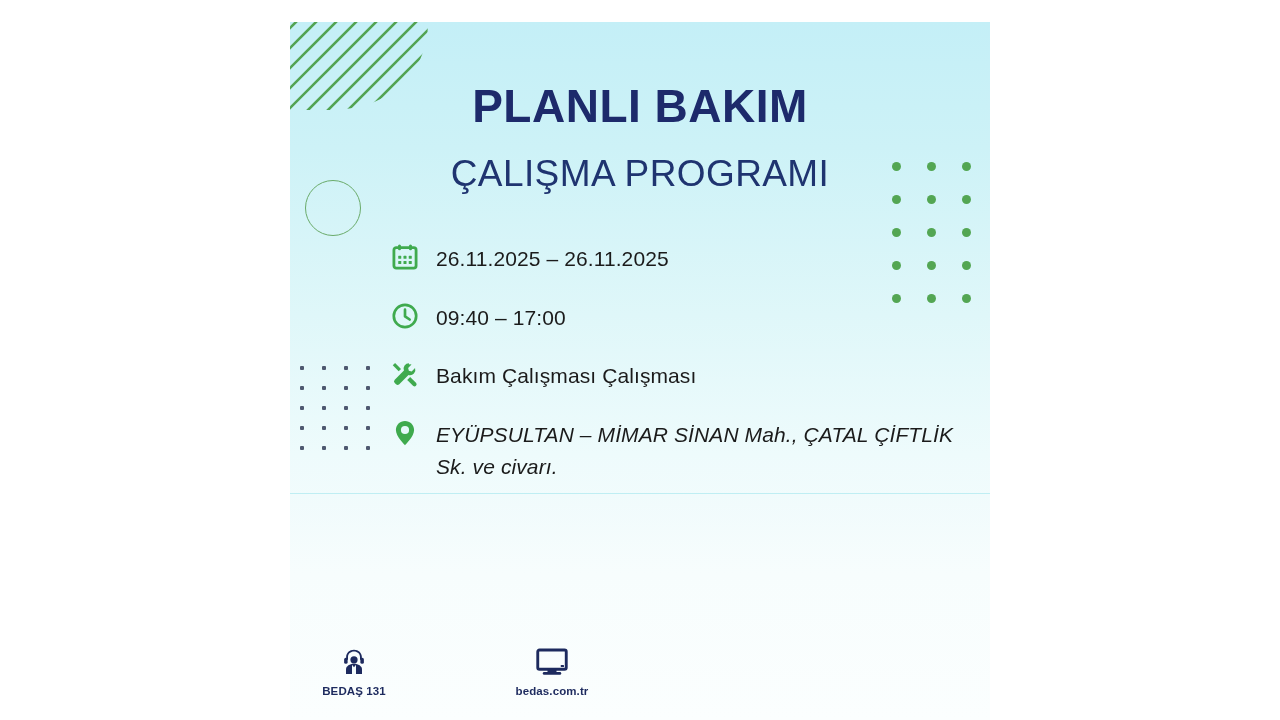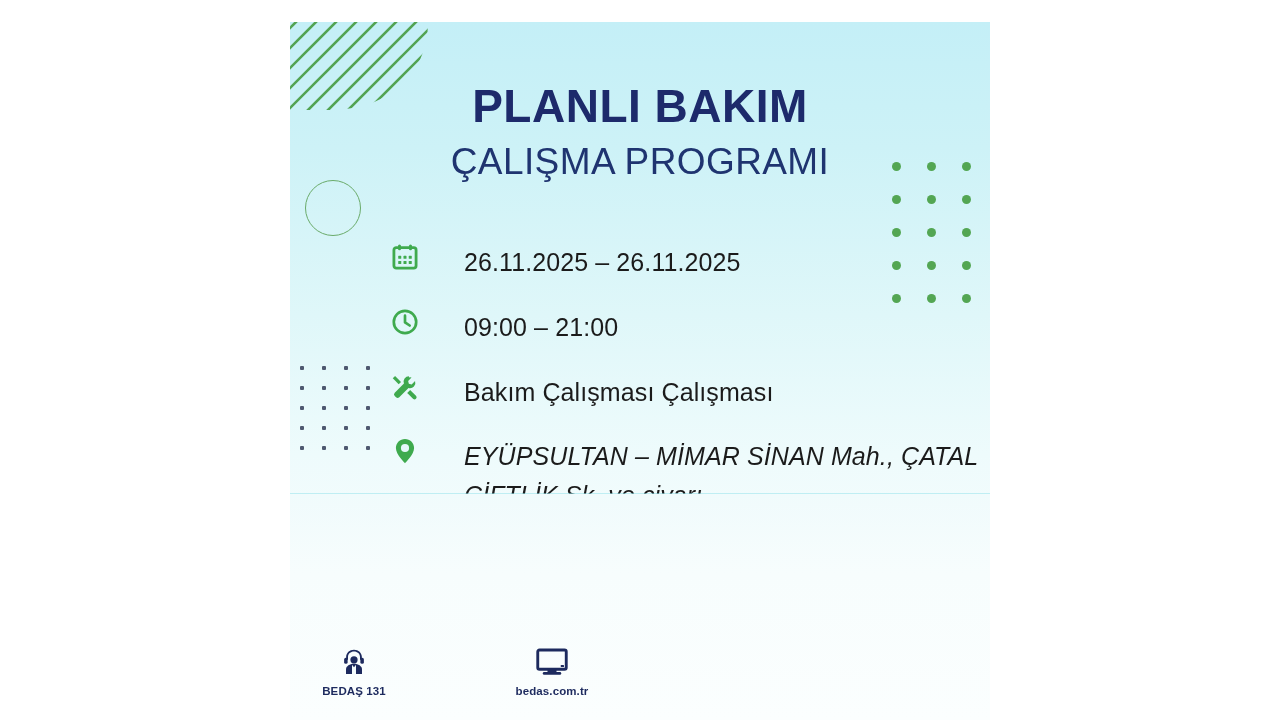--- a/index.html
+++ b/index.html
@@ -62,35 +62,35 @@
   }
 
   
   #heading { position:absolute; left:0; top:60px; width:700px; text-align:center; }
   #title-main {
     font-size:46px; font-weight:bold; letter-spacing:0.5px;
     color:#1d2a6b; line-height:1.08;
   }
   #title-sub {
     font-size:37px; font-weight:400; letter-spacing:0.4px;
-    color:#1f3470; line-height:1.2; margin-top:8px;
+    color:#1f3470; line-height:1.2; margin-top:20px;
   }
 
   
   #info-list { position:absolute; left:98px; top:218px; width:590px; }
   .info-row { display:flex; align-items:flex-start; margin-bottom:23px; }
   .info-row:last-child { margin-bottom:0; }
   .info-icon {
     width:34px; min-width:34px; height:34px;
     display:flex; align-items:center; justify-content:center;
     margin-right:14px;
   }
   .info-text {
-    font-size:25px; color:#1b1b1b; line-height:1.55;
-    padding-top:3px; letter-spacing:0.1px;margin-left:28px;
+    font-size:21px; color:#1b1b1b; line-height:1.55;
+    padding-top:3px; letter-spacing:0.1px;
   }
   #row-location .info-text { max-width:552px;font-style:italic; }
 
   
   #footer-contacts {
     position:absolute; left:18px; top:615px; width:290px;
     display:flex; justify-content:space-between; align-items:flex-end;
   }
   .contact-item {
     display:flex; flex-direction:column; align-items:center; width:92px;
@@ -211,21 +211,21 @@
         <span class="info-text">26.11.2025 – 26.11.2025</span>
       </div>
 
       <div class="info-row" id="row-time">
         <span class="info-icon">
           <svg width="28" height="28" viewBox="0 0 24 24" fill="none">
             <circle cx="12" cy="12" r="9.6" stroke="#3faa4e" stroke-width="2.3"></circle>
             <path d="M12 6.6 V12.3 L16 15" stroke="#3faa4e" stroke-width="2.3" stroke-linecap="round" stroke-linejoin="round"></path>
           </svg>
         </span>
-        <span class="info-text">09:00 – 21:00</span>
+        <span class="info-text">09:40 – 17:00</span>
       </div>
 
       <div class="info-row" id="row-work">
         <span class="info-icon">
           <svg width="28" height="28" viewBox="0 0 24 24" fill="none">
             <path d="M15.4 2.8a4.6 4.6 0 0 0-4.3 6.2L3.2 16.9a2 2 0 0 0 0 2.8l1.1 1.1a2 2 0 0 0 2.8 0l7.9-7.9a4.6 4.6 0 0 0 5.6-6l-2.9 2.9-2.4-.6-.6-2.4 2.9-2.9a4.6 4.6 0 0 0-2.2-.1z" fill="#3faa4e"></path>
             <path d="M3.5 2.6 L8.6 7.7 L6.6 9.7 L1.5 4.6 Z" fill="#3faa4e"></path>
             <path d="M16.4 14.6 L21.6 19.8 a1.8 1.8 0 0 1-2.5 2.5 l-5.2-5.2 Z" fill="#3faa4e"></path>
           </svg>
         </span>

